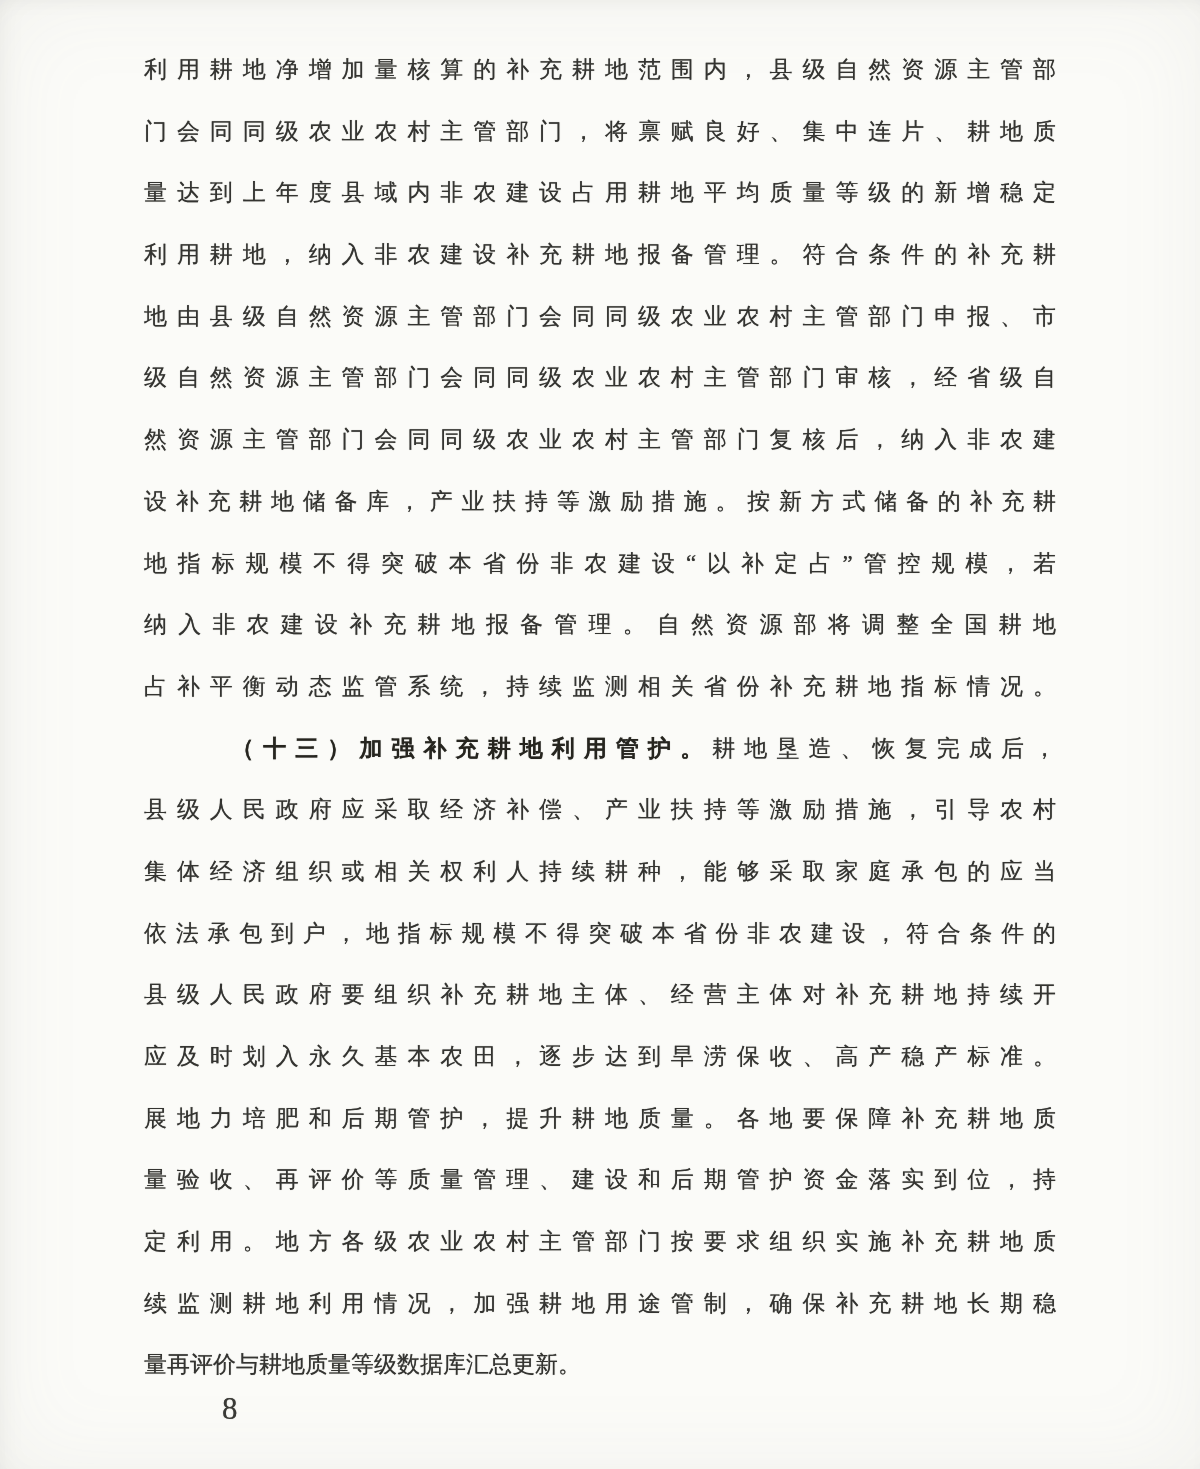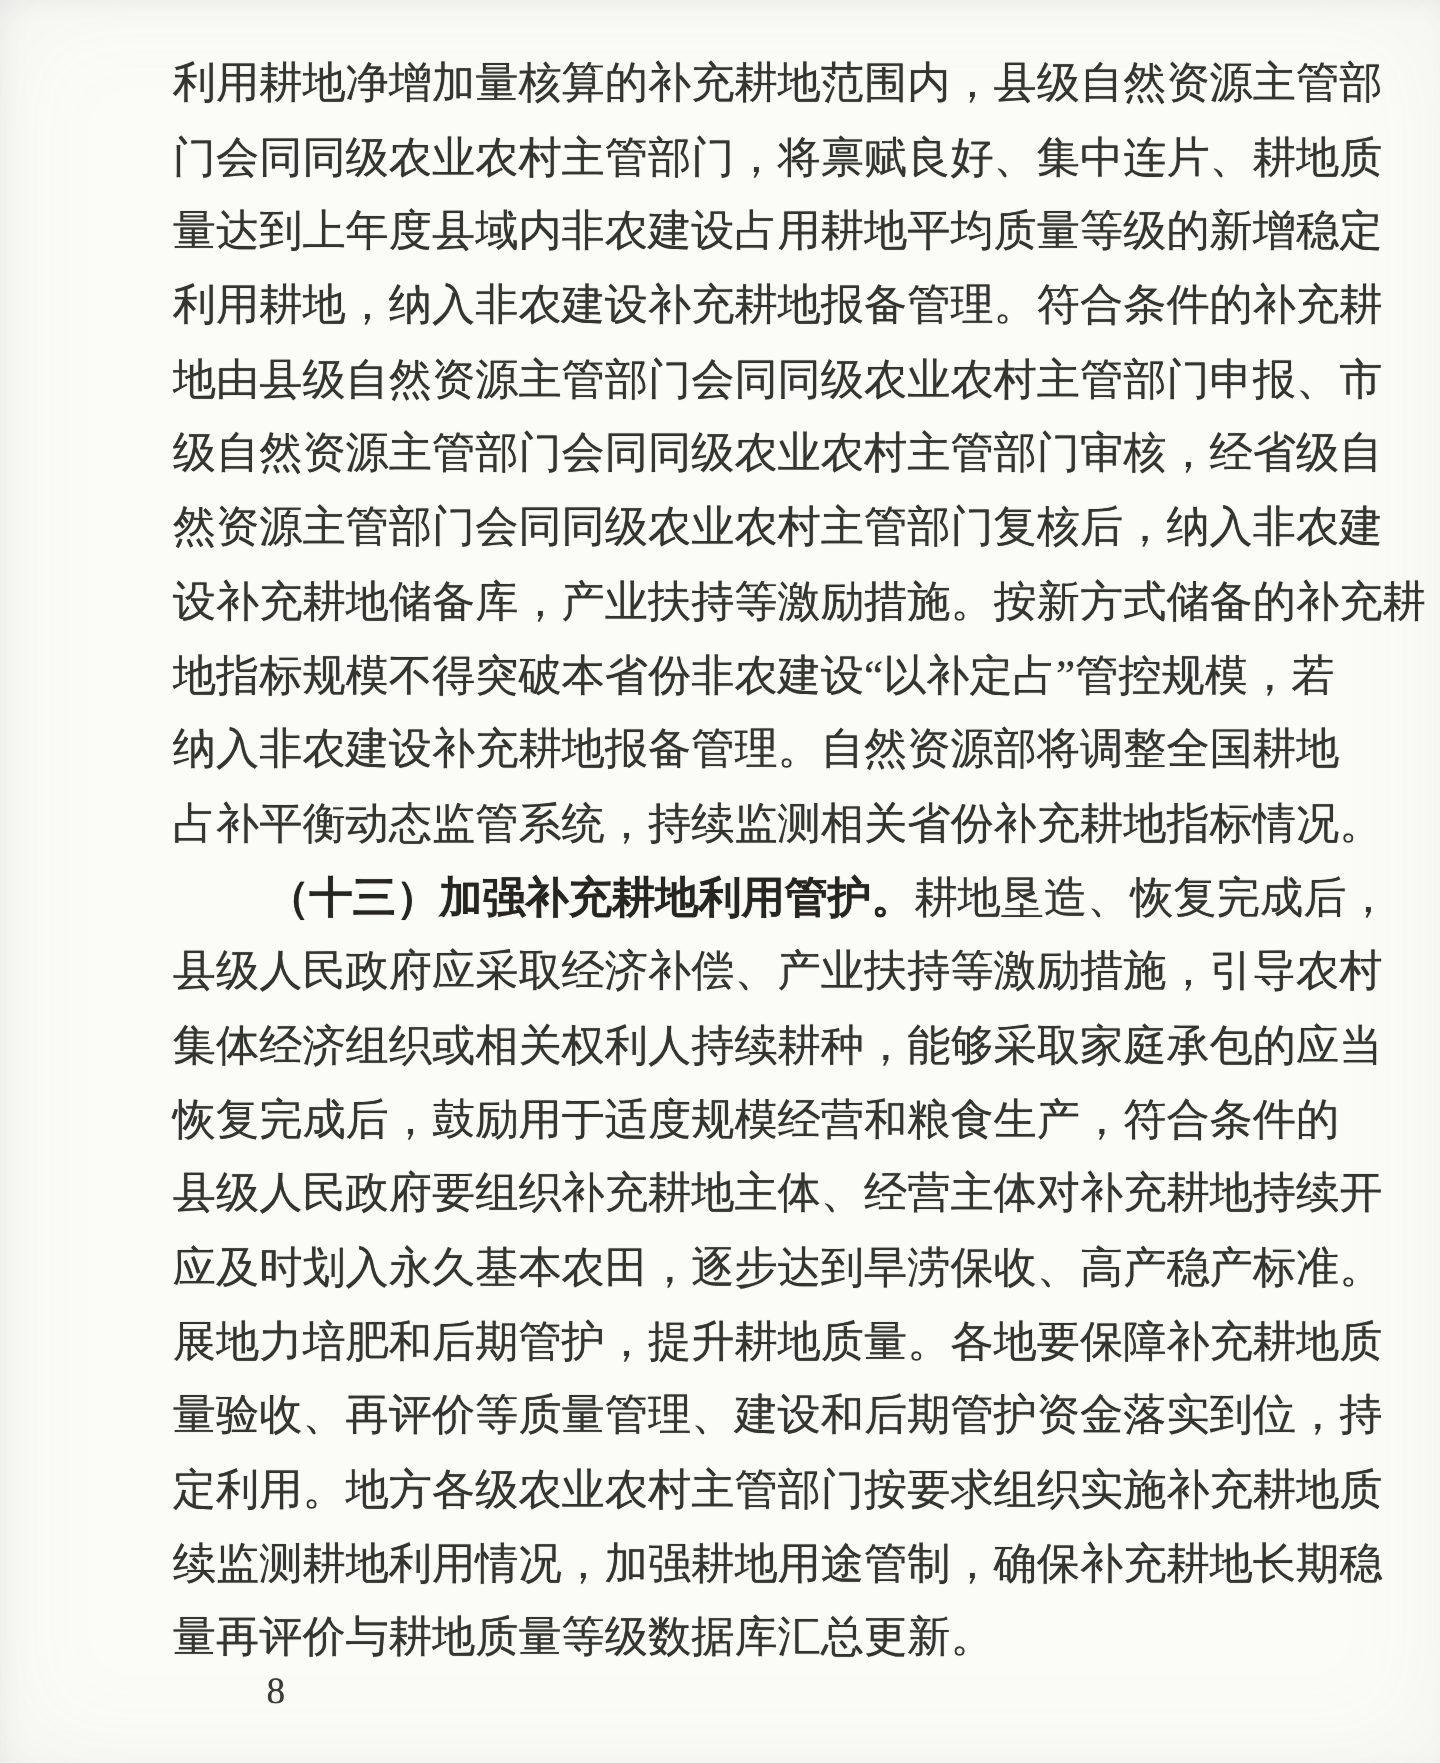--- a/index.html
+++ b/index.html
@@ -17,21 +17,21 @@
     color: #343431;
     box-shadow: inset 0 0 90px rgba(140,140,130,0.08),
                 inset 12px 0 30px -12px rgba(0,0,0,0.05),
                 inset 0 10px 25px -12px rgba(0,0,0,0.05);
   }
   .textcol {
     position: absolute;
     left: 144px;
     top: 39px;
     width: 912px;
-    font-size: 36px;
+    font-size: 23px;
     line-height: 61.7px;
     letter-spacing: 0;
   }
   .line {
     height: 61.7px;
     text-align: justify;
     text-align-last: justify;
     text-justify: inter-character;
     white-space: nowrap;
     text-shadow: 0 0 0.7px rgba(50,50,46,0.75);
@@ -71,21 +71,21 @@
     <div class="line">地由县级自然资源主管部门会同同级农业农村主管部门申报、市</div>
     <div class="line">级自然资源主管部门会同同级农业农村主管部门审核，经省级自</div>
     <div class="line">然资源主管部门会同同级农业农村主管部门复核后，纳入非农建</div>
     <div class="line">设补充耕地储备库，产业扶持等激励措施。按新方式储备的补充耕</div>
     <div class="line">地指标规模不得突破本省份非农建设“以补定占”管控规模，若</div>
     <div class="line">纳入非农建设补充耕地报备管理。自然资源部将调整全国耕地</div>
     <div class="line">占补平衡动态监管系统，持续监测相关省份补充耕地指标情况。</div>
     <div class="line"><span class="indent"></span><span class="bold">（十三）加强补充耕地利用管护。</span><span>耕地垦造、恢复完成后，</span></div>
     <div class="line">县级人民政府应采取经济补偿、产业扶持等激励措施，引导农村</div>
     <div class="line">集体经济组织或相关权利人持续耕种，能够采取家庭承包的应当</div>
-    <div class="line">恢复完成后，鼓励用于适度规模经营和粮食生产，符合条件的</div>
+    <div class="line">依法承包到户，地指标规模不得突破本省份非农建设，符合条件的</div>
     <div class="line">县级人民政府要组织补充耕地主体、经营主体对补充耕地持续开</div>
     <div class="line">应及时划入永久基本农田，逐步达到旱涝保收、高产稳产标准。</div>
     <div class="line">展地力培肥和后期管护，提升耕地质量。各地要保障补充耕地质</div>
     <div class="line">量验收、再评价等质量管理、建设和后期管护资金落实到位，持</div>
     <div class="line">定利用。地方各级农业农村主管部门按要求组织实施补充耕地质</div>
     <div class="line">续监测耕地利用情况，加强耕地用途管制，确保补充耕地长期稳</div>
     <div class="line last">量再评价与耕地质量等级数据库汇总更新。</div>
   </div>
   <div class="pagenum">8</div>
 </div>

